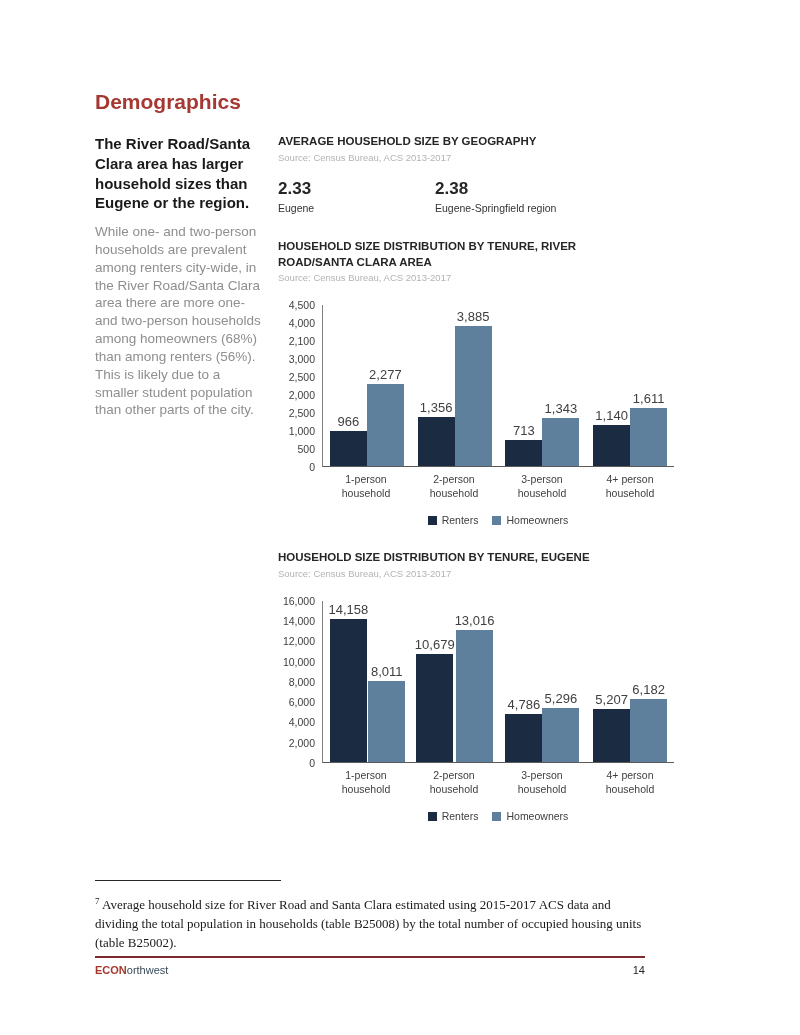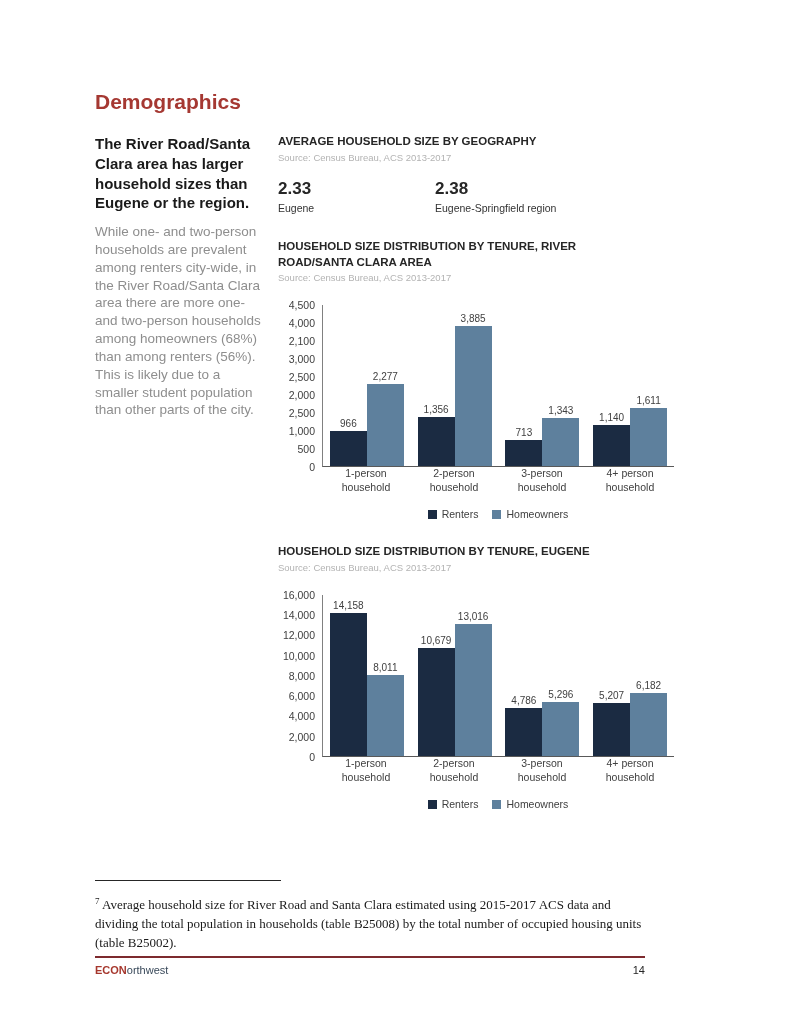--- a/index.html
+++ b/index.html
@@ -45,23 +45,23 @@
   .ytick {
     position: absolute; right: 7px; transform: translateY(50%);
     font-size: 10.5px; color: #404040; white-space: nowrap;
   }
   .plot {
     flex: 1; display: flex; align-items: flex-end;
     border-left: 1px solid #808080; border-bottom: 1px solid #595959;
   }
   .bar-group { flex: 1; height: 100%; display: flex; align-items: flex-end; justify-content: center; }
   .bar-wrap { display: flex; flex-direction: column; align-items: center; justify-content: flex-end; }
-  .bar-value { font-size: 10px; color: #404040; margin-bottom: 2px; white-space: nowrap; }
+  .bar-value { font-size: 13px; color: #404040; margin-bottom: 2px; white-space: nowrap; }
   .bar { width: 37px; }
-  .xlabels { display: flex; margin-left: 44px; }
+  .xlabels { display: flex; margin-left: 44px; margin-top: 6px; }
   .xlabel { flex: 1; text-align: center; font-size: 10.5px; color: #404040; line-height: 1.3; padding: 0 6px; }
   .legend { display: flex; justify-content: center; gap: 14px; margin-left: 44px; margin-top: 14px; }
   .legend-item { display: flex; align-items: center; gap: 5px; font-size: 10.5px; color: #404040; }
   .swatch { width: 9px; height: 9px; display: inline-block; flex-shrink: 0; }
   .footnote-wrap { position: absolute; left: 95px; right: 95px; top: 880px; }
   .footnote-rule { width: 186px; border-top: 1px solid #262626; margin-bottom: 14px; }
   .footnote {
     font-family: "Liberation Serif", serif;
     font-size: 13px; color: #1a1a1a; line-height: 1.45;
   }

